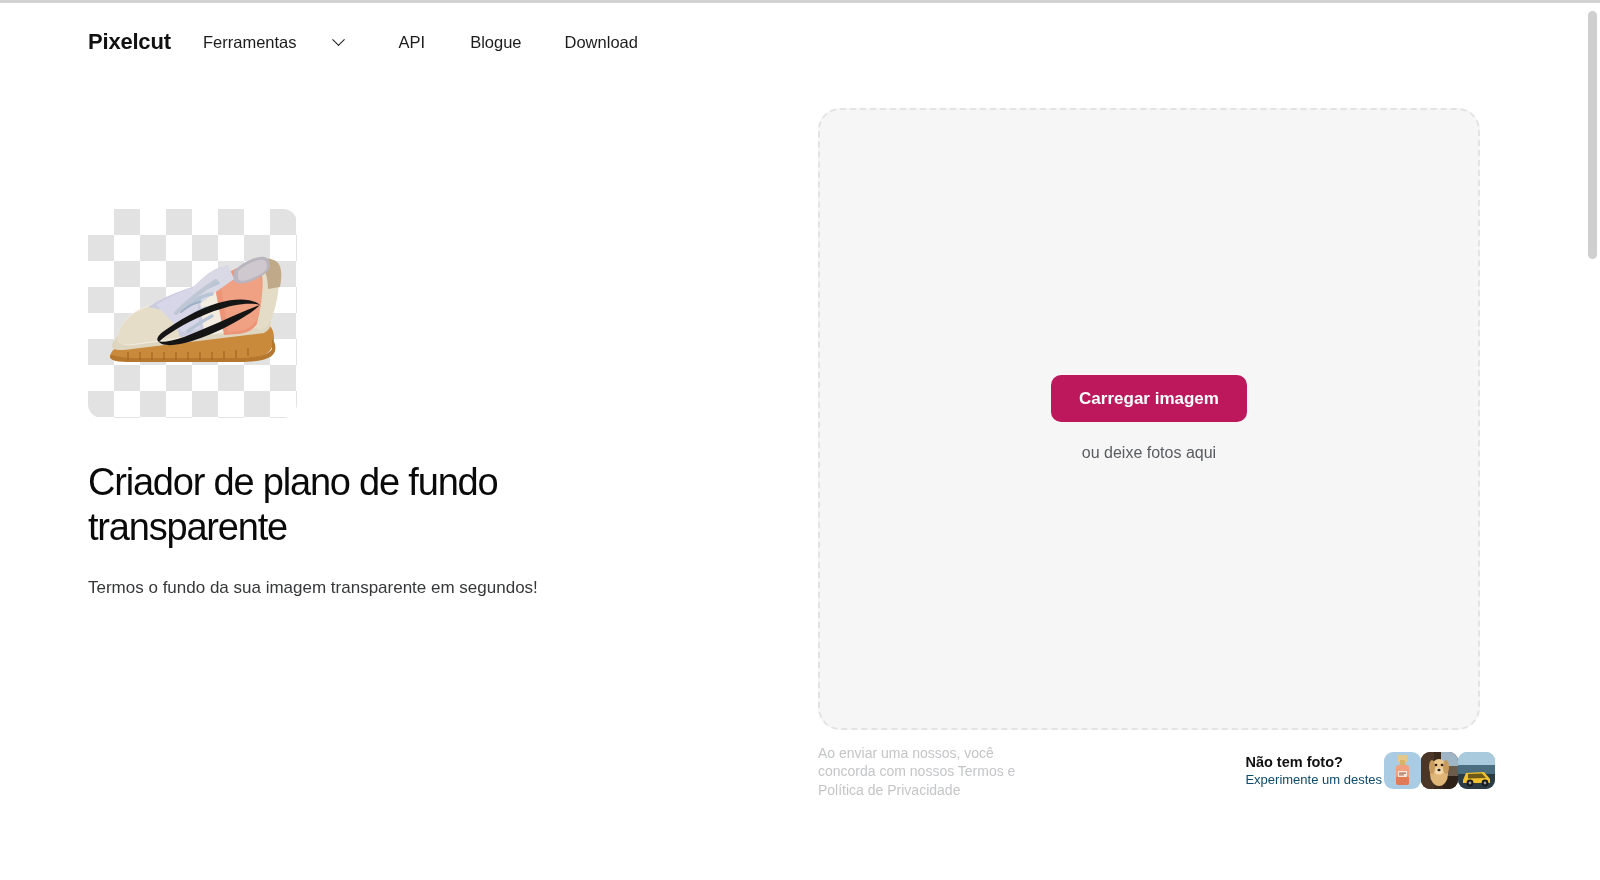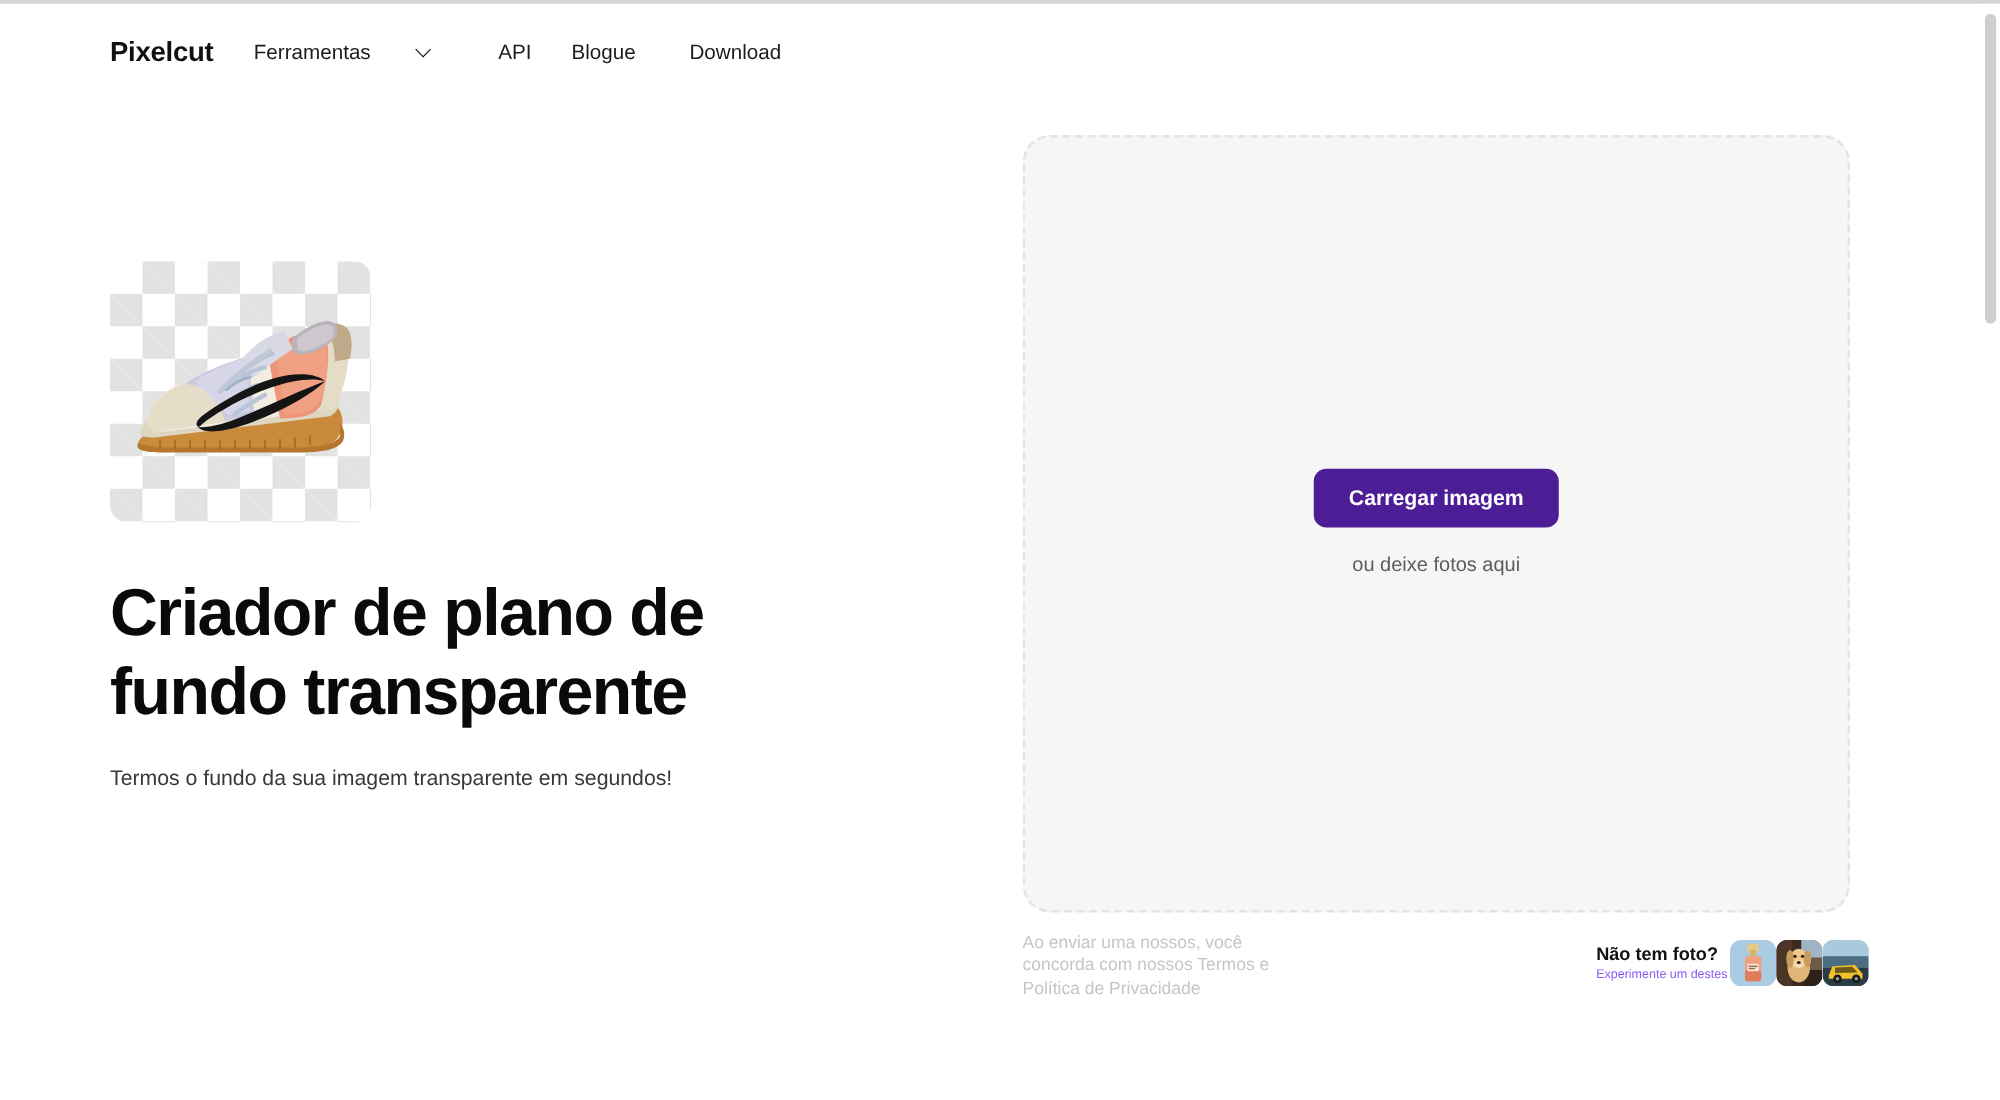--- a/index.html
+++ b/index.html
@@ -45,21 +45,21 @@
   .nav {
     position: absolute; left: 203px; top: 30px;
     display: flex; align-items: center; gap: 0px;
   }
   .nav-item {
     font-size: 16.5px; color: #1c1c1c;
     display: flex; align-items: center; gap: 6px;
     cursor: pointer;
   }
   .nav-item.n1 { margin-right: 56px; gap: 37px; }
-  .nav-item.n2 { margin-right: 32px; }
+  .nav-item.n2 { margin-right: 45px; }
   .nav-item.n3 { margin-right: 43px; }
   .chev {
     display: inline-block;
     width: 9px; height: 9px;
     border-right: 1.7px solid #1c1c1c;
     border-bottom: 1.7px solid #1c1c1c;
     transform: rotate(45deg) translate(-2px, -2px);
   }
   .auth {
     position: absolute; right: 104px; top: 18px;
@@ -92,21 +92,21 @@
     background-color: #ffffff;
     background-image:
       linear-gradient(45deg, #e2e2e2 25%, transparent 25%, transparent 75%, #e2e2e2 75%),
       linear-gradient(45deg, #e2e2e2 25%, transparent 25%, transparent 75%, #e2e2e2 75%);
     background-size: 52px 52px;
     background-position: 0 0, 26px 26px;
   }
   .shoe-svg { position: absolute; left: 0; top: 0; }
   .hero-title {
     margin-top: 42px;
-    font-size: 53px; font-weight: bold;
+    font-size: 38px; font-weight: normal;
     line-height: 1.18;
     color: #0a0a0a;
     letter-spacing: -1.2px;
     max-width: 540px;
   }
   .hero-sub {
     margin-top: 28px;
     font-size: 17px; color: #37383a;
   }
   
@@ -118,21 +118,21 @@
     border: 2px dashed #e3e3e3;
     border-radius: 22px;
   }
   .drop-inner {
     position: absolute; left: 0; right: 0; top: 265px;
     display: flex; flex-direction: column; align-items: center;
   }
   .btn-upload {
     height: 47px; padding: 0 28px;
     border: none; border-radius: 10px;
-    background: #4c1d95; color: #ffffff;
+    background: #be185d; color: #ffffff;
     font-size: 17px; font-weight: bold;
     font-family: "Liberation Sans", sans-serif;
     cursor: pointer;
     display: flex; align-items: center; justify-content: center;
   }
   .drop-hint {
     margin-top: 22px;
     font-size: 16px; color: #5a5c60;
   }
   
@@ -141,21 +141,21 @@
     width: 215px;
     font-size: 14px; line-height: 1.32;
     color: #c4c5c7;
   }
   .samples {
     position: absolute; right: 105px; top: 752px;
     display: flex; align-items: center; gap: 0;
   }
   .samples-text { text-align: left; margin-right: 2px; }
   .samples-t1 { font-size: 14.5px; font-weight: bold; color: #111111; }
-  .samples-t2 { font-size: 10px; color: #8b5cf6; margin-top: 2px; }
+  .samples-t2 { font-size: 13px; color: #0c4a6e; margin-top: 2px; }
   .thumb {
     position: relative;
     width: 37px; height: 37px;
     border-radius: 9px;
     overflow: hidden;
     cursor: pointer;
     flex: 0 0 auto;
   }
 </style>
 </head>

